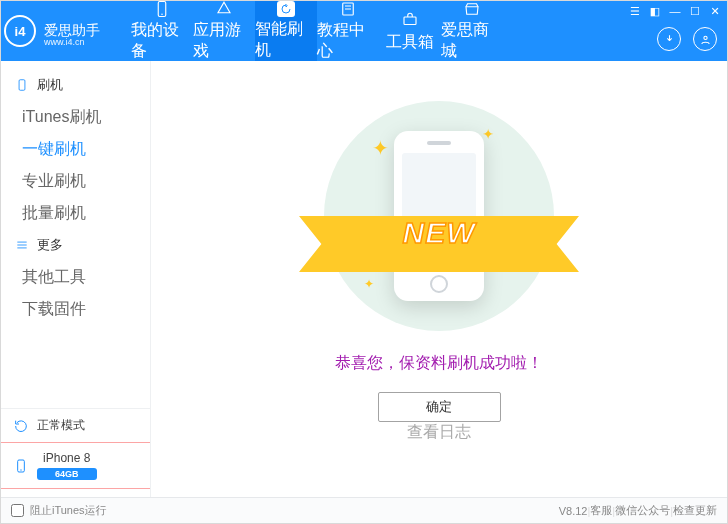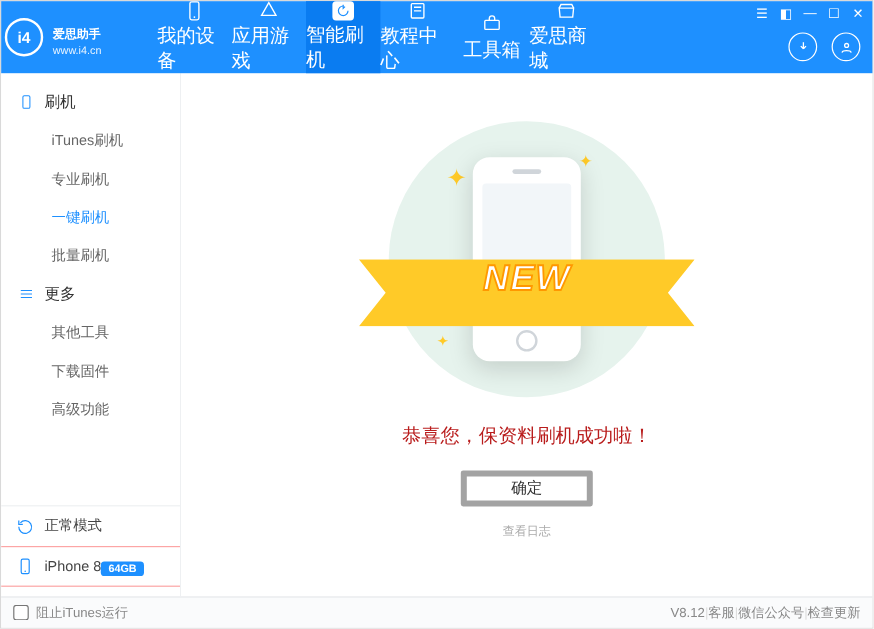--- a/index.html
+++ b/index.html
@@ -30,21 +30,21 @@
     padding: 0 3px;
     min-width: 130px;
   }
   .brand-logo {
     width: 32px; height: 32px;
     border: 2px solid #fff; border-radius: 50%;
     display: flex; align-items: center; justify-content: center;
     font-weight: bold; margin-right: 8px;
     font-size: 13px;
   }
-  .brand-text .t1 { font-size: 10px; font-weight: bold; line-height: 14px; }
+  .brand-text .t1 { font-size: 14px; font-weight: normal; line-height: 14px; }
   .brand-text .t2 { font-size: 9px; opacity: .9; line-height: 10px; }
   .topnav { display: flex; align-items: stretch; height: 100%; }
   .topnav-item {
     display: flex; flex-direction: column; align-items: center; justify-content: center;
     width: 62px; height: 100%;
     cursor: pointer; font-size: 16px;
   }
   .topnav-item.active { background: #0a7cf1; }
   .topnav-item .nav-icon { width: 20px; height: 20px; margin-bottom: 2px; display:flex; align-items:center; justify-content:center; }
   .topnav-item .nav-icon svg { width: 18px; height: 18px; fill: #fff; }
@@ -75,39 +75,39 @@
     background:#fff;
   }
   .side-scroll { flex:1; overflow:auto; padding-top:8px; }
   .side-cat {
     display:flex; align-items:center;
     height: 32px; padding: 0 14px;
     font-size: 13px; color:#333;
   }
   .side-cat svg { width:14px; height:14px; margin-right:8px; fill:none; stroke:#1e90ff; stroke-width:1.5; }
   .side-item {
-    height: 32px; padding-left: 42px;
+    height: 32px; padding-left: 21px;
     display:flex; align-items:center;
-    font-size:12px; color:#666; cursor:pointer;
+    font-size:16px; color:#666; cursor:pointer;
   }
   .side-item.active { color:#1e90ff; }
 
   .side-bottom { border-top:1px solid #eef0f2; }
   .mode-row, .device-row {
     display:flex; align-items:center; padding:8px 12px;
     border-bottom:1px solid #fca5a5;
     font-size:12px; color:#444;
     cursor:pointer;
   }
   .mode-row svg, .device-row svg { width:16px; height:16px; margin-right:8px; stroke:#1e90ff; fill:none; stroke-width:1.5; }
-  .device-row .device-info { display:flex; flex-direction:row;text-align:center; }
+  .device-row .device-info { display:flex; flex-direction:column;text-align:center; }
   .badge {
     display:inline-block; margin-top:3px;
     background:#1e90ff; color:#fff; font-size:9px; font-weight:bold;
-    padding:1px 6px; border-radius:3px;
+    padding:1px 18px; border-radius:3px;
   }
   .redbox {
     border:2px solid #e53935;
     margin:4px 4px 0 4px; padding:6px 6px;
     display:flex; gap:14px;
   }
   .check { display:flex; align-items:center; gap:6px; color:#999; font-size:11px; }
   .check input { transform: translateY(1px);}
   .side-spacer { height:8px; }
 
@@ -148,30 +148,30 @@
   }
   .spark {
     position:absolute; color:#ffca28; font-size:20px;
   }
   .spark.s1 { top:35px; left:48px; }
   .spark.s2 { top:25px; right:60px; font-size:14px; }
   .spark.s3 { bottom:40px; left:40px; font-size:12px; }
   .spark.s4 { bottom:55px; right:42px; font-size:16px; }
 
   .success-text {
-    margin-top: 22px; font-size:16px; color:#b91c1c;
+    margin-top: 22px; font-size:16px; color:#a21caf;
   }
   .ok-btn {
-    margin-top: 18px; width: 110px; height: 30px;
-    border:5px solid #a3a3a3; background:#fff;
+    margin-top: 18px; width: 123px; height: 30px;
+    border:1px solid #a3a3a3; background:#fff;
     border-radius:2px; cursor:pointer;
     font-size:13px; color:#333;
   }
   .view-log {
-    margin-top: 14px; font-size:10px; color:#aaa; cursor:pointer;
+    font-size:16px; color:#aaa; cursor:pointer;
   }
 
   
   .statusbar {
     height: 26px; border-top:1px solid #e6e8eb;
     background:#fafbfc;
     display:flex; align-items:center;
     padding: 0 10px;
     font-size:11px; color:#888;
   }
@@ -273,33 +273,32 @@
 
     <div class="sidebar">
       <div class="side-scroll">
         <div class="side-cat">
           <svg viewBox="0 0 24 24">
               <rect x="7" y="3" width="10" height="18" rx="2"></rect>
             </svg>
           <span>刷机</span>
         </div>
         <div class="side-item">iTunes刷机</div>
+        <div class="side-item active">一键刷机</div>
         <div class="side-item">专业刷机</div>
-        <div class="side-item active">一键刷机</div>
         <div class="side-item">批量刷机</div>
 
         <div class="side-cat">
           <svg viewBox="0 0 24 24">
               <path d="M4 7h16M4 12h16M4 17h16"></path>
             </svg>
           <span>更多</span>
         </div>
         <div class="side-item">其他工具</div>
         <div class="side-item">下载固件</div>
-        <div class="side-item">高级功能</div>
       </div>
 
       <div class="side-bottom">
         <div class="mode-row">
           <svg viewBox="0 0 24 24">
               <path d="M4 12a8 8 0 1 0 2-5"></path>
               <path d="M4 4v5h5"></path>
             </svg>
           <span>正常模式</span>
         </div>

